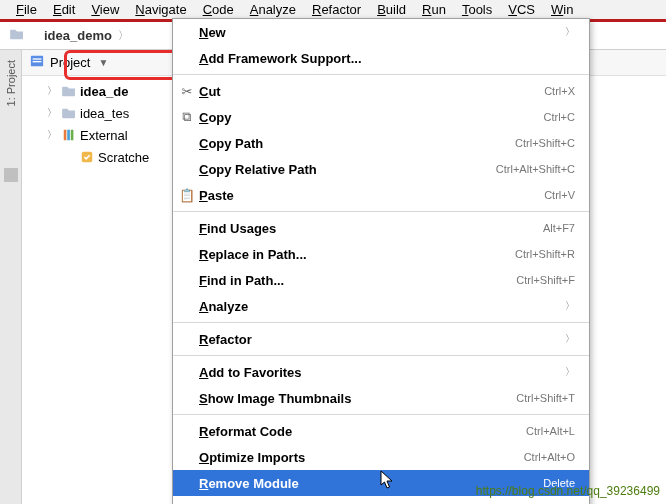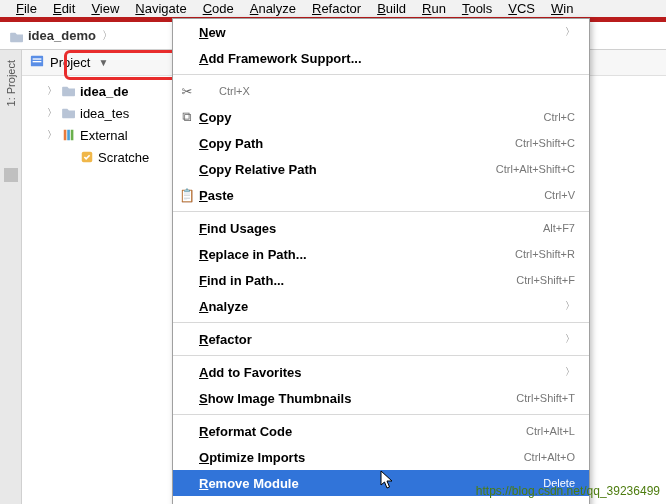--- a/index.html
+++ b/index.html
@@ -1,23 +1,23 @@
 <!DOCTYPE html>
 <html><head>
 <meta charset="utf-8">
 <style>
 * { margin: 0; padding: 0; box-sizing: border-box; font-family: "Segoe UI", Arial, sans-serif; font-size: 13px; }
 body { background: #f2f2f2; width: 666px; height: 504px; overflow: hidden; position: relative; }
 
-.menubar { display: flex; background: #f2f2f2; padding: 2px 8px; border-bottom: 5px solid #b91c1c; height: 22px; align-items: center; }
+.menubar { display: flex; background: #f2f2f2; padding: 2px 8px; border-bottom: 3px solid #b91c1c; height: 22px; align-items: center; }
 .menubar-item { padding: 1px 8px; cursor: default; }
 .menubar-item u { text-decoration: underline; }
 
 .breadcrumb { display: flex; align-items: center; background: #fff; height: 28px; padding: 0 10px; border-bottom: 1px solid #d0d0d0; gap: 6px; }
-.bc-folder { display: inline-flex; align-items: flex-end; gap: 4px; color: #333; }
+.bc-folder { display: inline-flex; align-items: flex-start; gap: 20px; color: #333; }
 .bc-chevron { color: #888; font-size: 11px; }
 
 .main { display: flex; height: calc(100% - 50px); }
 .gutter { width: 22px; background: #e8e8e8; border-right: 1px solid #d0d0d0; display: flex; flex-direction: column; align-items: center; padding-top: 4px; gap: 2px; }
 .gutter-label { writing-mode: vertical-rl; transform: rotate(180deg); font-size: 11px; color: #555; margin-top: 6px; }
 .gutter-stripe { width: 14px; height: 14px; background: #c0c0c0; margin-top: 60px; }
 
 .panel { flex: 1; background: #fff; position: relative; }
 .panel-header { display: flex; align-items: center; gap: 6px; padding: 3px 8px; border-bottom: 1px solid #e0e0e0; background: #f7f7f7; height: 26px; }
 .panel-header .proj-icon { color: #3b78e7; }
@@ -149,20 +149,21 @@
     <div class="cm-item">
       <span class="cm-label"><u>N</u>ew</span>
       <span class="cm-sub">〉</span>
     </div>
     <div class="cm-item">
       <span class="cm-label"><u>A</u>dd Framework Support...</span>
     </div>
     <div class="cm-sep"></div>
     <div class="cm-item">
       <span class="cm-icon">✂</span>
+      <span class="cm-label"><u>C</u>ut</span>
       <span class="cm-shortcut">Ctrl+X</span>
     </div>
     <div class="cm-item">
       <span class="cm-icon">⧉</span>
       <span class="cm-label"><u>C</u>opy</span>
       <span class="cm-shortcut">Ctrl+C</span>
     </div>
     <div class="cm-item">
       <span class="cm-label"><u>C</u>opy Path</span>
       <span class="cm-shortcut">Ctrl+Shift+C</span>

